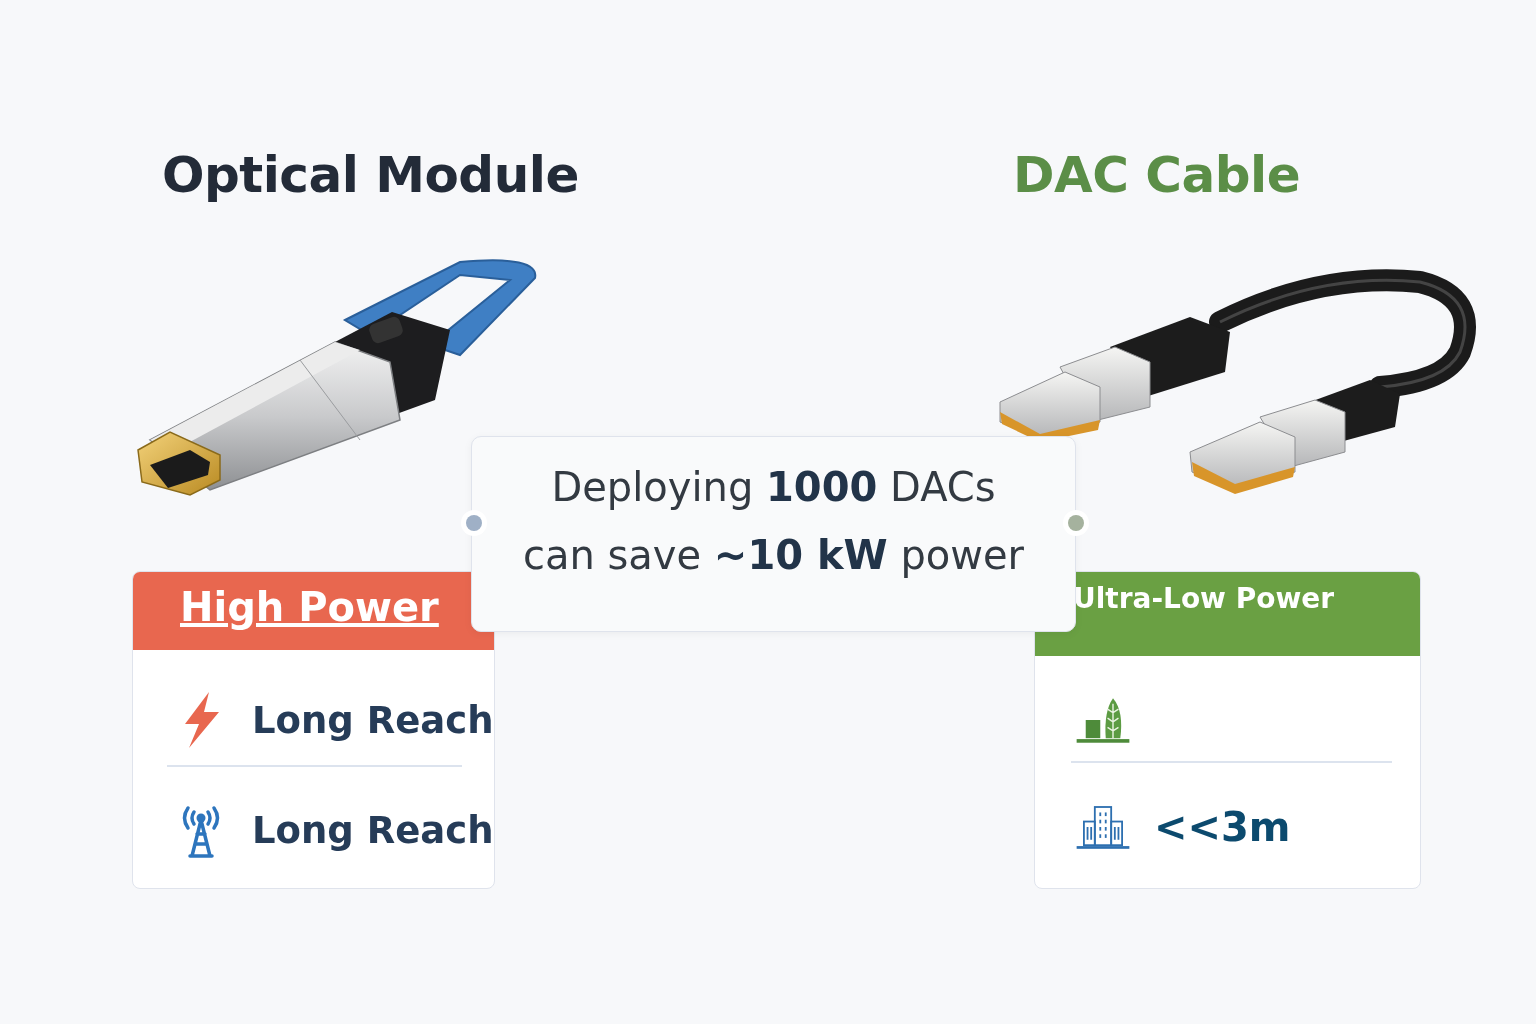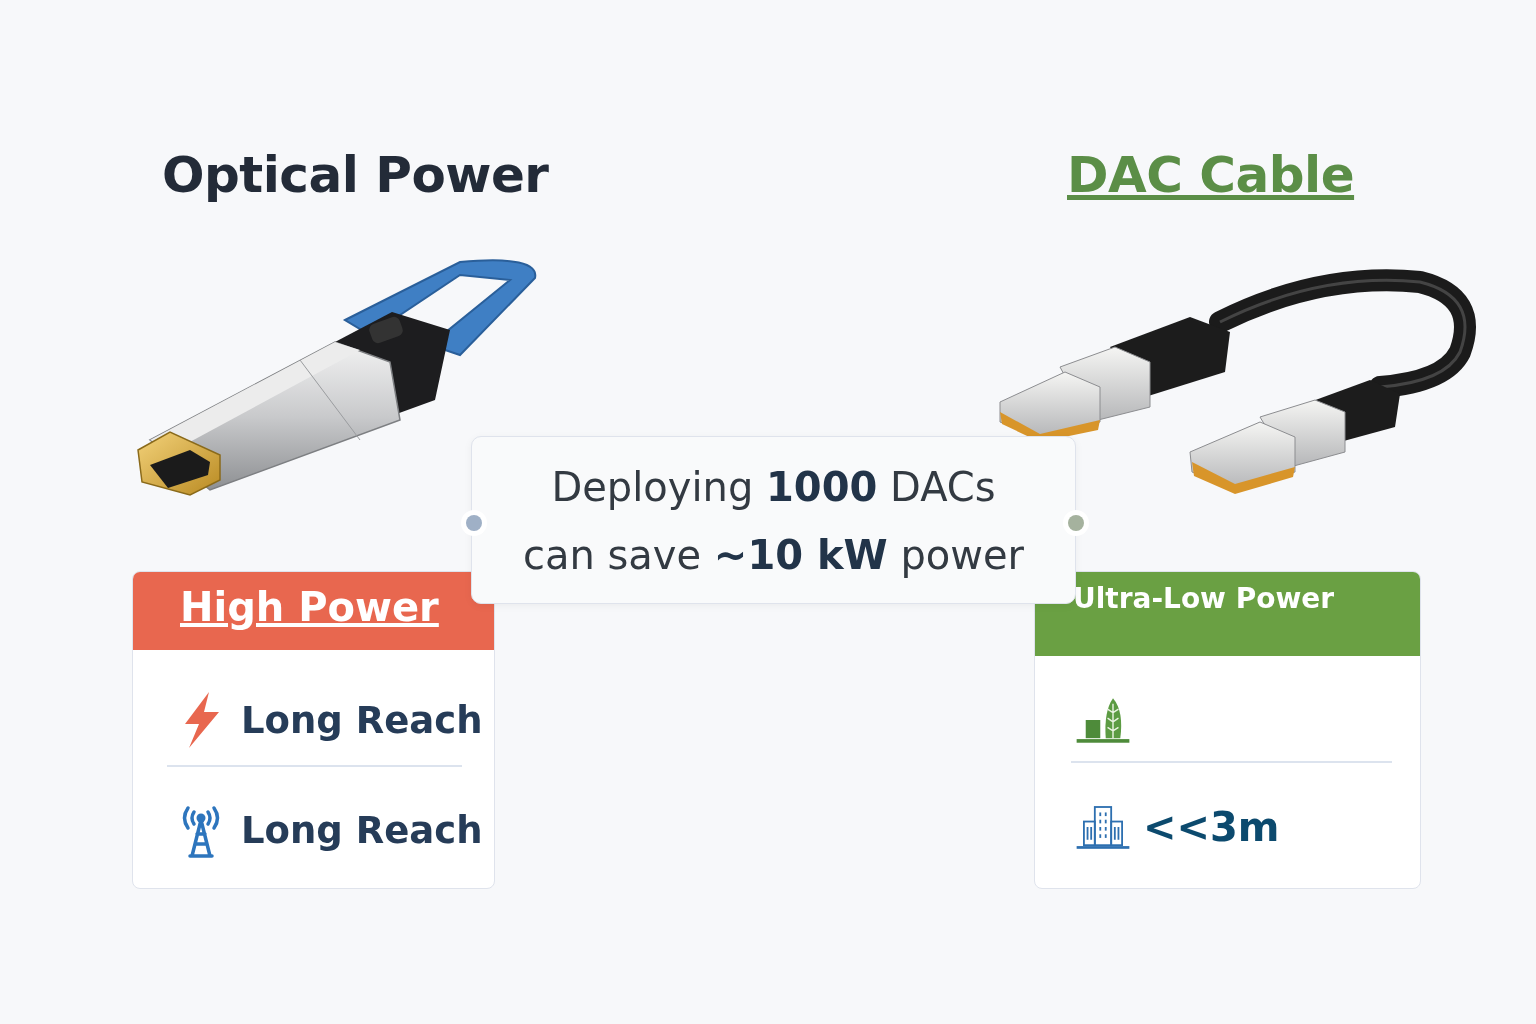--- a/index.html
+++ b/index.html
@@ -6,21 +6,21 @@
   body {
     width: 1536px; height: 1024px; position: relative; overflow: hidden;
     background: #f7f8fa;
     font-family: "DejaVu Sans", "Liberation Sans", sans-serif;
   }
   .title {
     position: absolute; top: 146px; font-size: 50px; font-weight: 600;
     letter-spacing: -0.5px; white-space: nowrap;
   }
   #title-left { left: 162px; color: #232b38; }
-  #title-right { left: 1067px; color: #5b8e47; text-decoration: underline; }
+  #title-right { left: 1013px; color: #5b8e47; }
 
   .product { position: absolute; }
   #optical-img { left: 130px; top: 250px; width: 420px; height: 250px; }
   #dac-img { left: 990px; top: 262px; width: 500px; height: 240px; }
 
   .card {
     position: absolute; background: #ffffff; border: 1.5px solid #dfe3ec;
     border-radius: 8px; overflow: hidden; box-sizing: border-box;
   }
   #card-left { left: 132px; top: 571px; width: 363px; height: 318px; }
@@ -32,51 +32,51 @@
     background: #e8674f; font-size: 40px; padding: 12px 0 0 47px; text-decoration: underline;
   }
   #card-right .card-head {
     background: #6aa043; height: 84px; font-size: 28px; line-height: 33px;
     padding: 10px 0 0 38px;
   }
   #card-right .card-head .l2 { display: block; margin-left: -26px; }
 
   .row {
     position: absolute; left: 0; right: 0; display: flex; align-items: center;
-    font-weight: 600; font-size: 37px;
+    font-weight: 600; font-size: 37px; gap: 11px;
   }
   .row .ico { width: 60px; height: 60px; display: flex; align-items: center; justify-content: center; }
   .divider { position: absolute; height: 1.5px; background: #dce3ee; }
   #card-left .r1 { top: 118px; left: 38px; color: #263c58; }
   #card-left .r2 { top: 228px; left: 38px; color: #263c58; }
   #card-left .divider { top: 193px; left: 34px; width: 295px; }
   #card-right .r1 { top: 118px; left: 38px; color: #4e7d3d; }
   #card-right .r2 { top: 225px; left: 38px; color: #0c4a6e; font-size: 40px; }
   #card-right .divider { top: 189px; left: 36px; width: 321px; }
   .row .lbl { margin-left: 10px; }
 
   #callout {
-    position: absolute; left: 471px; top: 436px; width: 605px; height: 168px;
+    position: absolute; left: 471px; top: 436px; width: 605px; height: 196px;
     background: #f9fafb; border: 1.5px solid #dfe3ec; border-radius: 10px;
     box-shadow: 0 2px 8px rgba(0,0,0,0.05);
     text-align: center; color: #333a42; font-size: 40px; line-height: 68px;
     padding-top: 16px; box-sizing: border-box; z-index: 3;
   }
   #callout b { color: #223449; font-weight: 700; }
   .dot {
     position: absolute; width: 16px; height: 16px; border-radius: 50%;
     top: 515px; z-index: 4; box-shadow: 0 0 0 5px #ffffff;
   }
   #dot-left { left: 466px; background: #9fb0c6; }
   #dot-right { left: 1068px; background: #a5b29e; }
 </style>
 </head>
 <body>
 
-<div class="title" id="title-left">Optical Power</div>
+<div class="title" id="title-left">Optical Module</div>
 <div class="title" id="title-right">DAC Cable</div>
 
 <svg class="product" id="optical-img" viewBox="0 0 420 250">
   <defs>
     <linearGradient id="silv" x1="0" y1="0" x2="0" y2="1">
       <stop offset="0" stop-color="#f2f2f2"></stop>
         <stop offset="0.5" stop-color="#c9cacc"></stop>
         <stop offset="1" stop-color="#8e9093"></stop>
     </linearGradient>
     <linearGradient id="gold" x1="0" y1="0" x2="1" y2="1">

